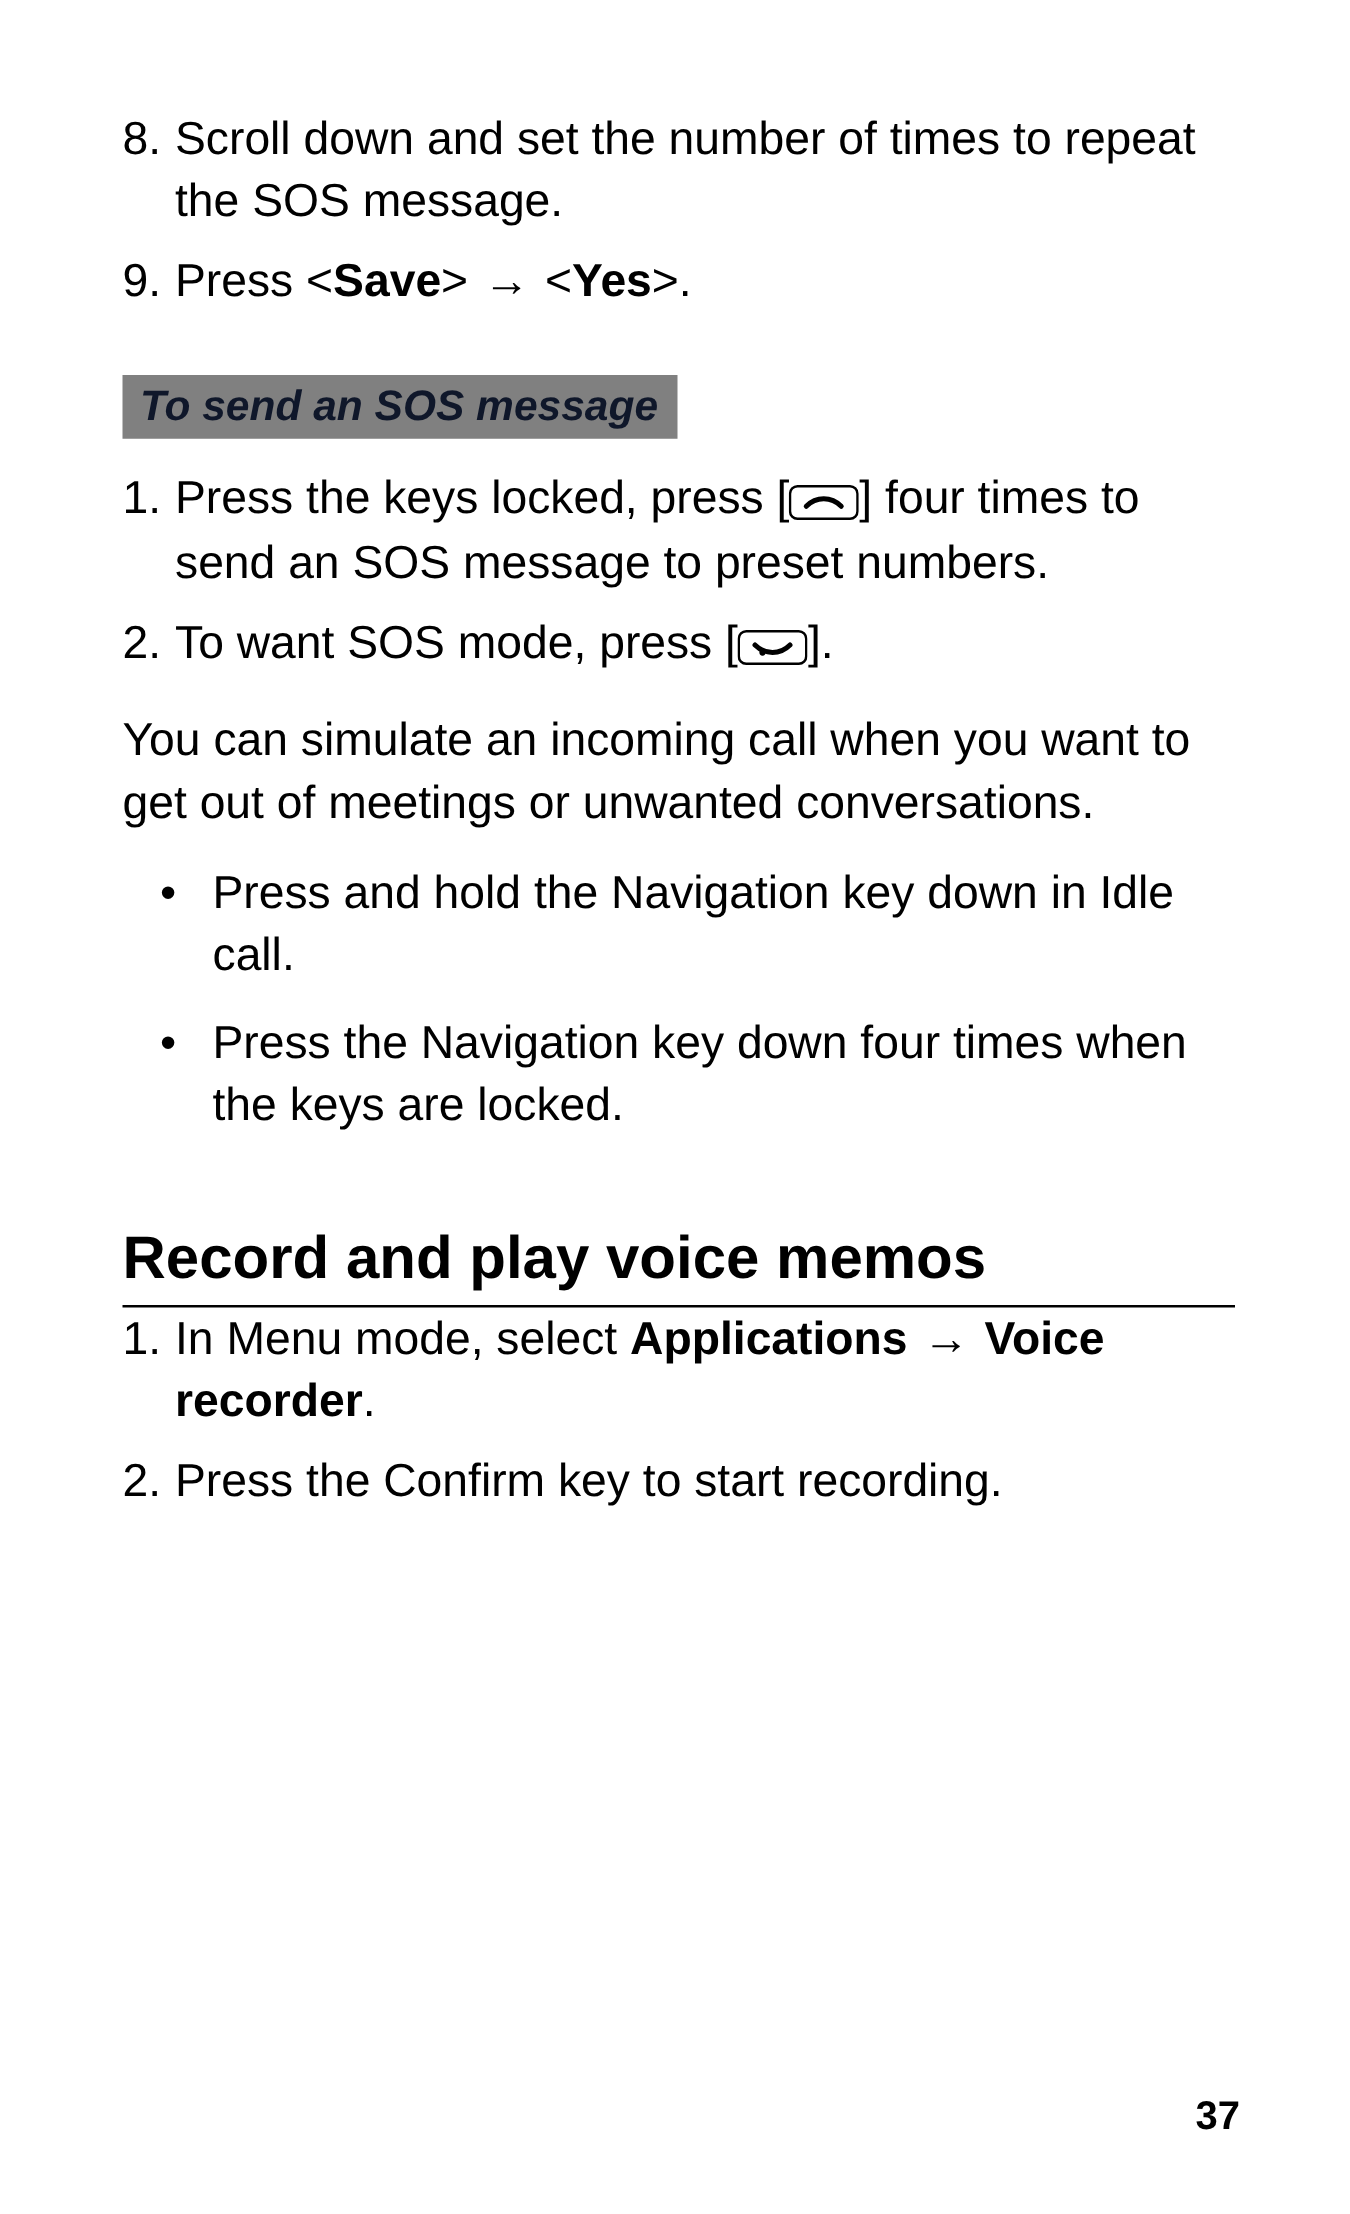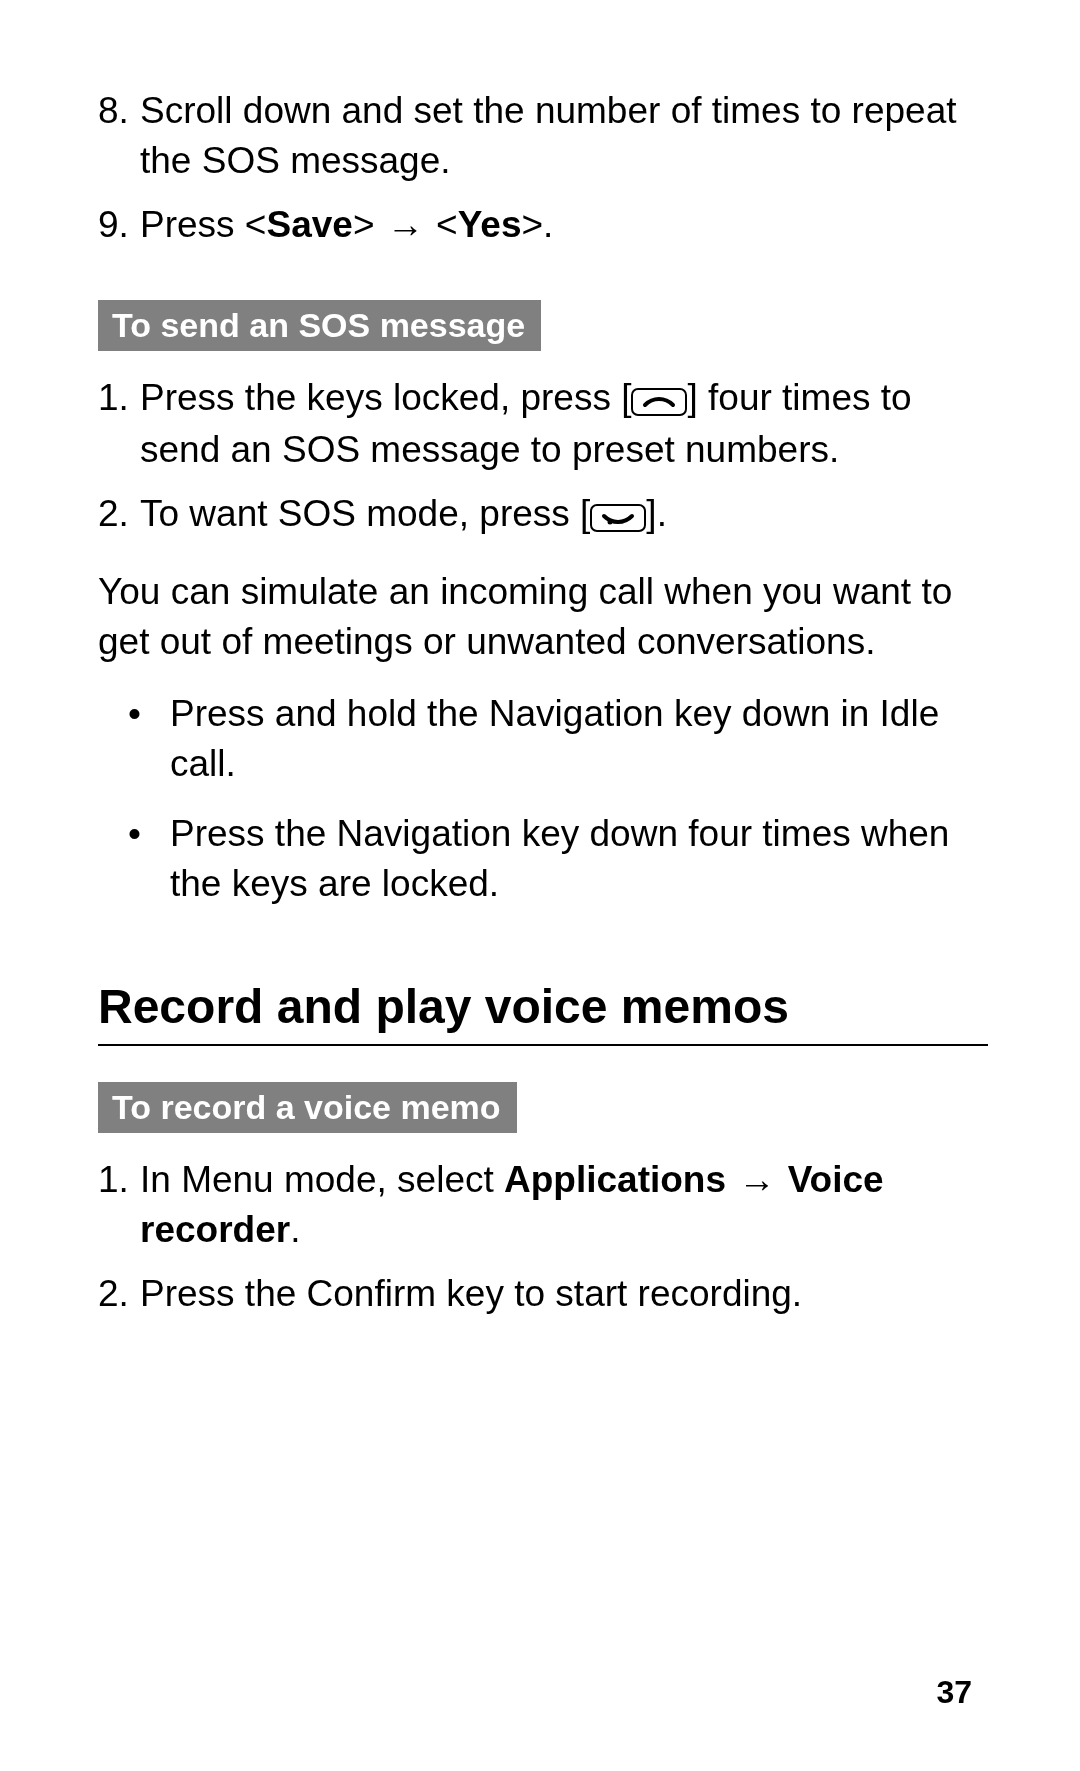--- a/index.html
+++ b/index.html
@@ -35,25 +35,26 @@
   }
   ol.numbered li .txt {
     flex: 1;
   }
   .bold {
     font-weight: 700;
   }
   .sub-heading {
     display: inline-block;
     background: #808080;
-    color: #ffffff;
+    color: #0f172a;
     font-size: 34px;
     font-weight: 700;
     padding: 6px 16px 6px 14px;
     margin: 36px 0 22px 0;
+    font-style: italic;
   }
   .arrow {
     display: inline-block;
     padding: 0 2px;
   }
   .icon-box {
     display: inline-block;
     vertical-align: middle;
   }
   .icon-box svg {
@@ -86,21 +87,21 @@
   ul.bullets li .dot {
     width: 42px;
     flex-shrink: 0;
     padding-left: 30px;
   }
   ul.bullets li .txt {
     flex: 1;
   }
   .page-number {
     position: absolute;
-    right: 108px;
+    right: 88px;
     bottom: 60px;
     font-size: 32px;
     font-weight: 700;
   }
 </style>
 </head>
 <body>
 
 <div class="page">
 
@@ -153,21 +154,20 @@
     </li>
     <li>
       <span class="dot">•</span>
       <span class="txt">Press the Navigation key down four times when the keys are locked.</span>
     </li>
   </ul>
 
   
   <h2 class="section-title">Record and play voice memos</h2>
 
-  <div class="sub-heading">To record a voice memo</div>
 
   <ol class="numbered">
     <li>
       <span class="num">1.</span>
       <span class="txt">
         <span>In Menu mode, select </span><span class="bold">Applications</span><span> </span><span class="arrow">→</span><span> </span><span class="bold">Voice recorder</span><span>.</span>
       </span>
     </li>
     <li>
       <span class="num">2.</span>

